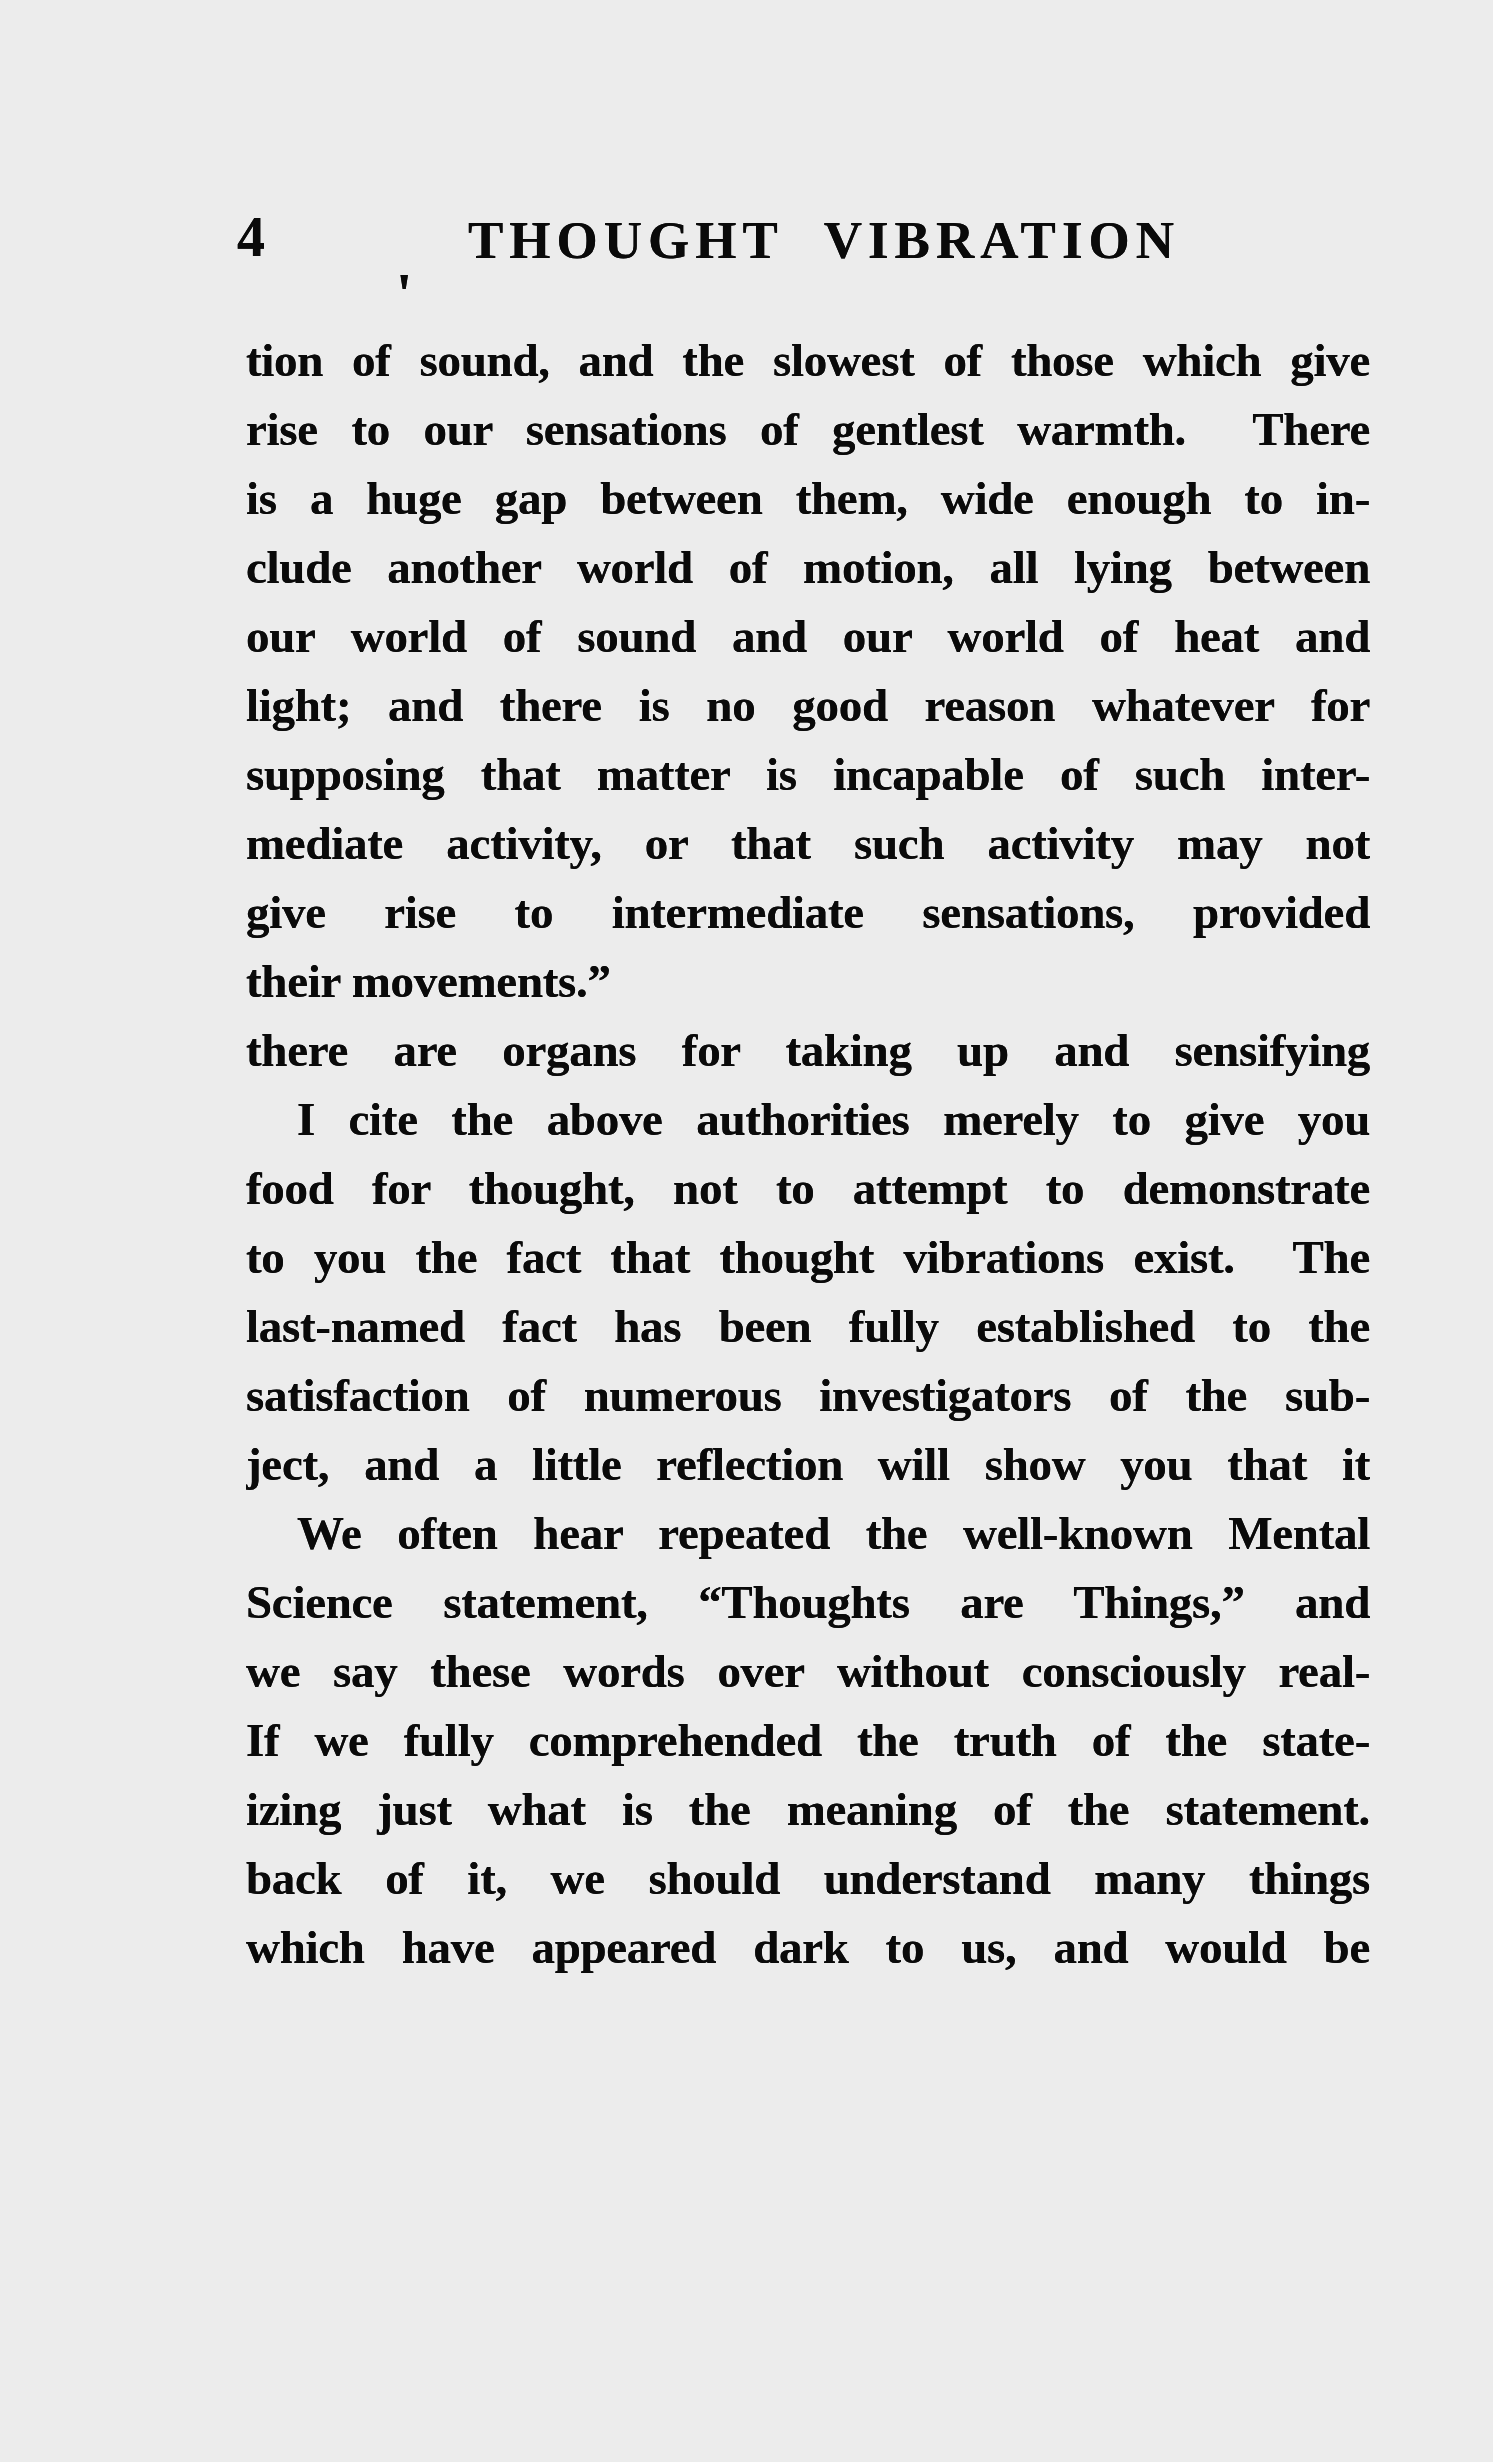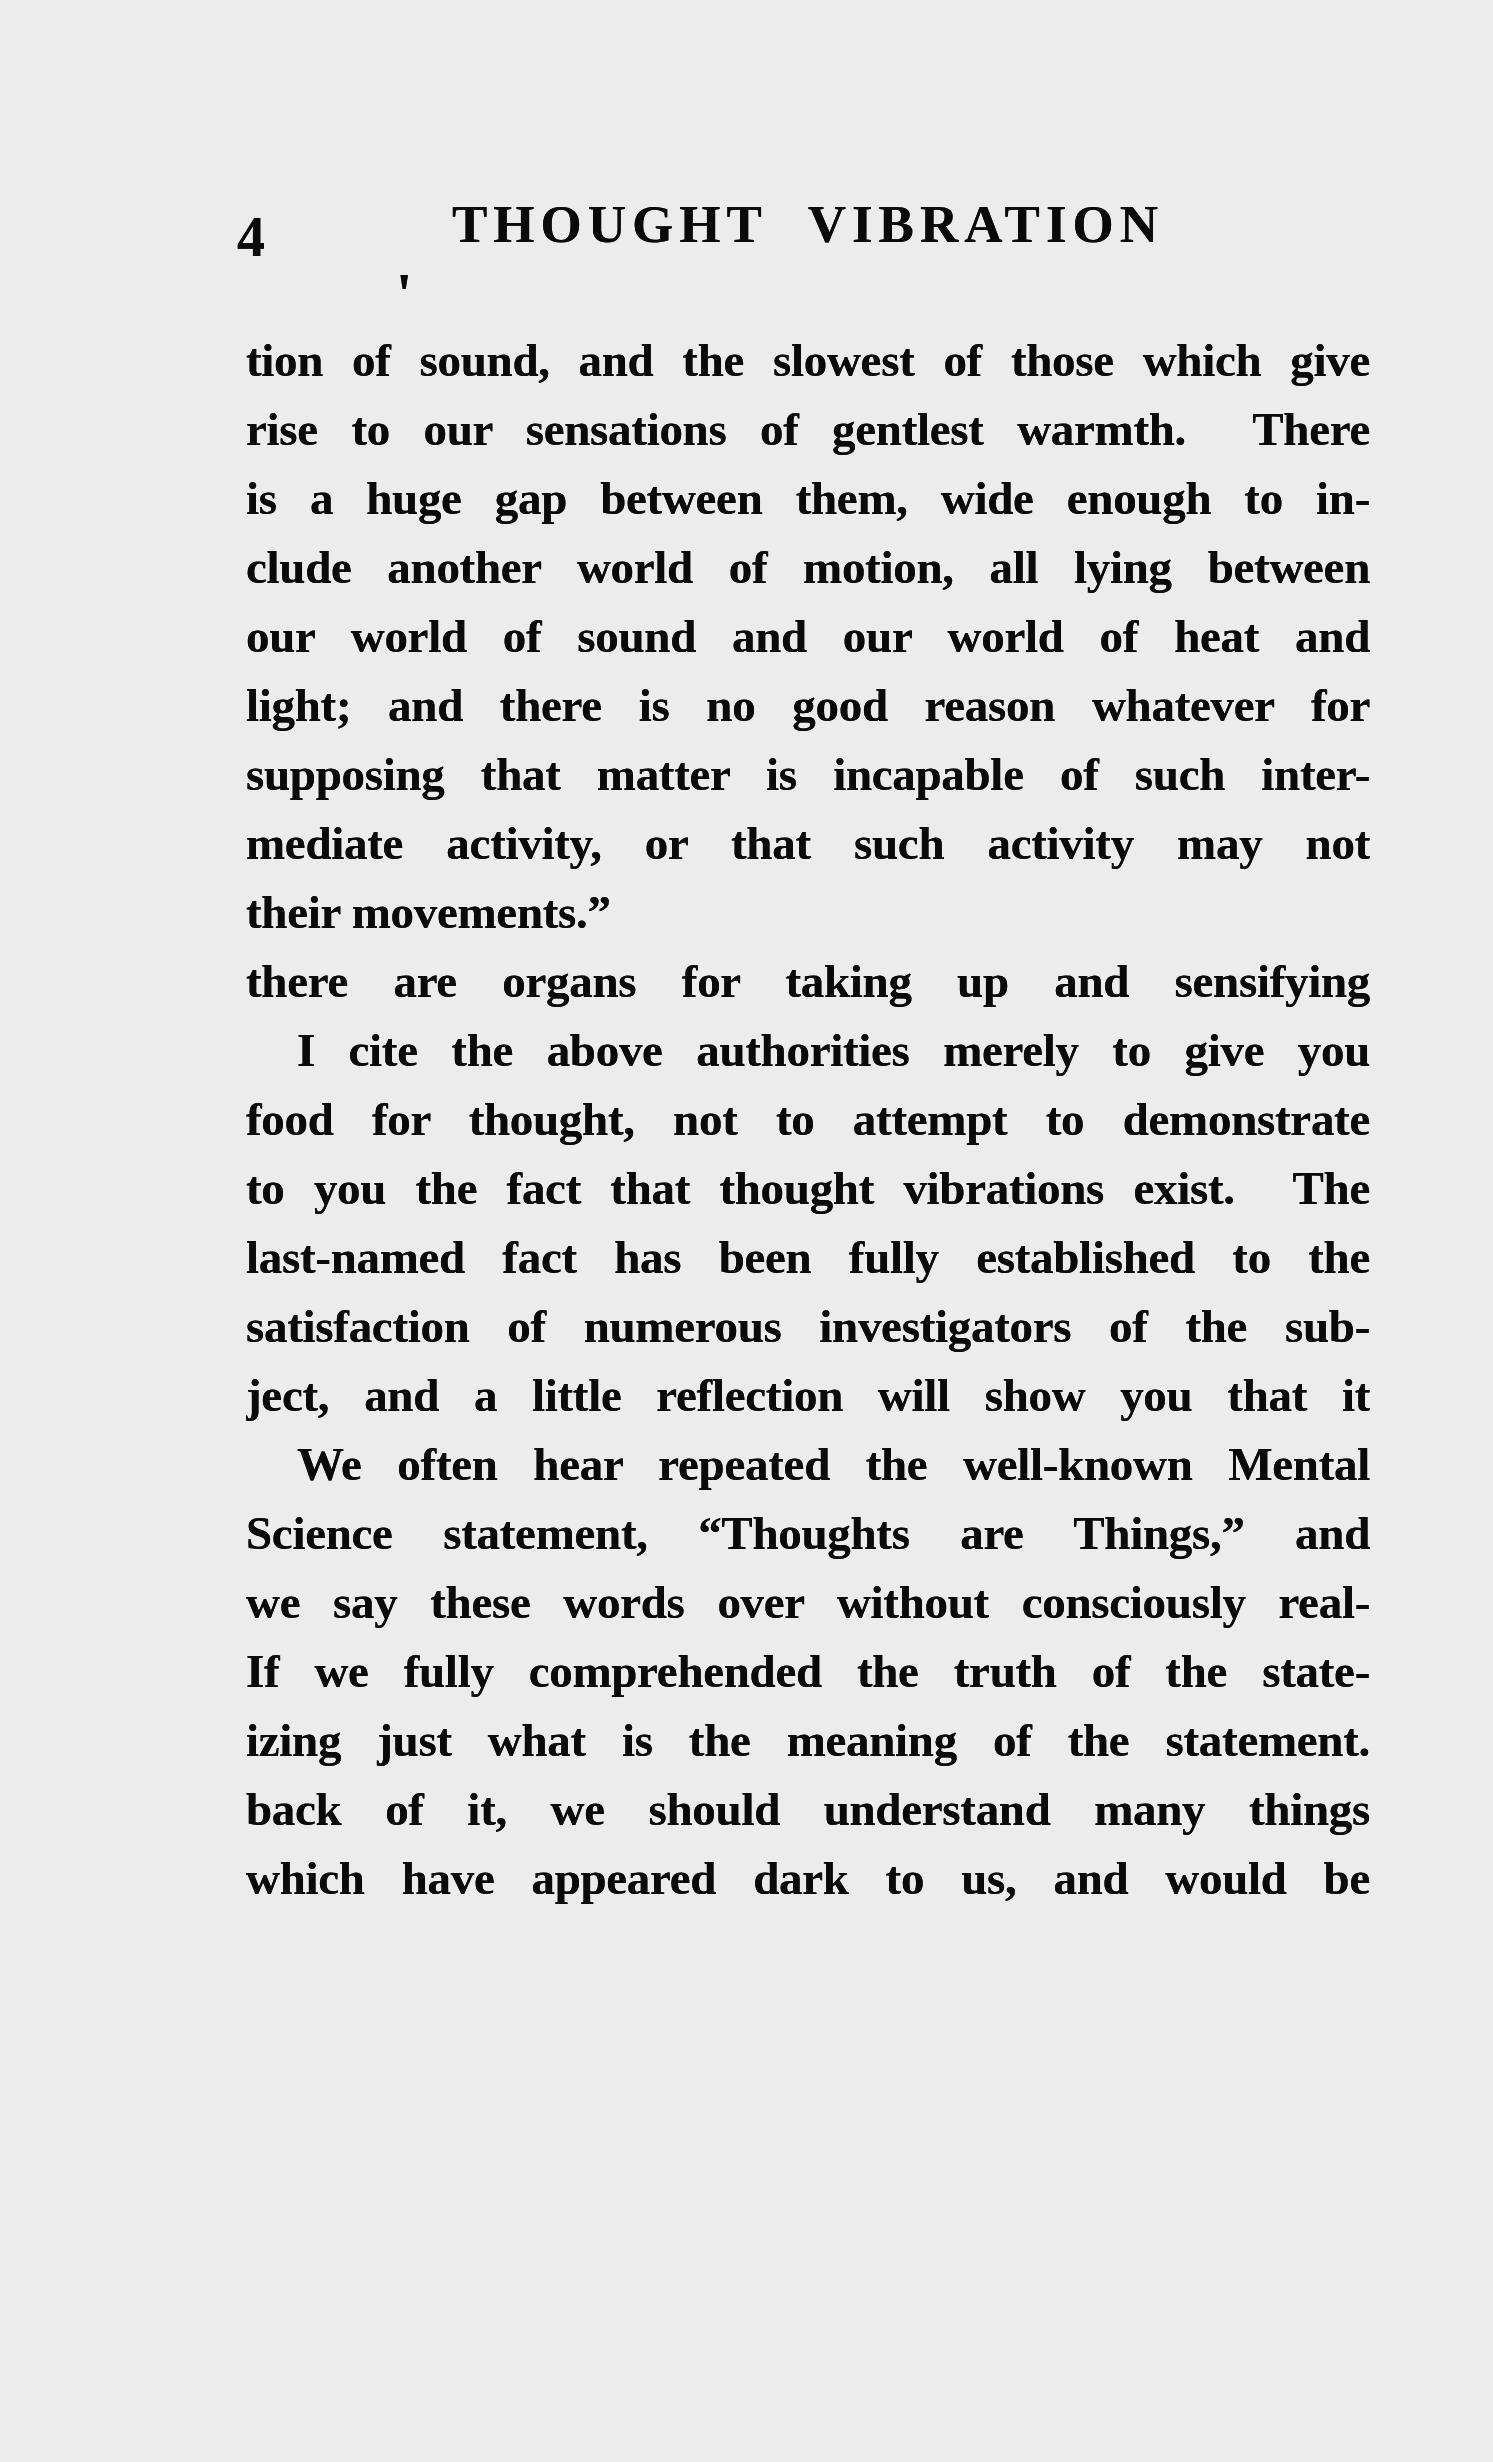--- a/index.html
+++ b/index.html
@@ -15,21 +15,21 @@
   }
   .page-number {
     position:absolute;
     left:237px; top:209px;
     font-size:56px; font-weight:bold; line-height:1;
     text-shadow:0 0 0.6px rgba(0,0,0,.85);
   }
   .running-title {
     position:absolute;
     left:246px; top:198px; width:1124px;
-    margin:0;
+    margin:16px;
     text-align:center;
     font-size:53px; font-weight:bold; line-height:1;
     letter-spacing:6px; word-spacing:22.5px;
     text-shadow:0 0 0.6px rgba(0,0,0,.85);
     white-space:nowrap;
   }
   .stray-mark {
     position:absolute;
     left:396px; top:265px;
     font-size:59px; font-weight:bold; line-height:1;
@@ -75,20 +75,21 @@
       <div class="line">clude another world of motion, all lying between</div>
 
       <div class="line">our world of sound and our world of heat and</div>
 
       <div class="line">light; and there is no good reason whatever for</div>
 
       <div class="line">supposing that matter is incapable of such inter-</div>
 
       <div class="line">mediate activity, or that such activity may not</div>
 
+      <div class="line">give rise to intermediate sensations, provided</div>
 
       <div class="line no-justify">their movements.”</div>
 
       <div class="line">there are organs for taking up and sensifying</div>
 
       <div class="line indent">I cite the above authorities merely to give you</div>
 
       <div class="line">food for thought, not to attempt to demonstrate</div>
 
       <div class="line">to you the fact that thought vibrations exist.&nbsp; The</div>

